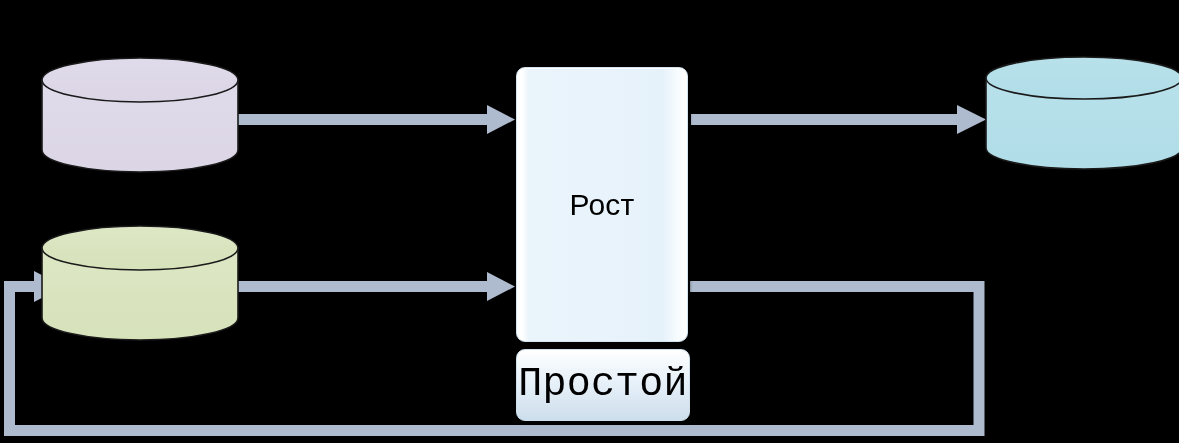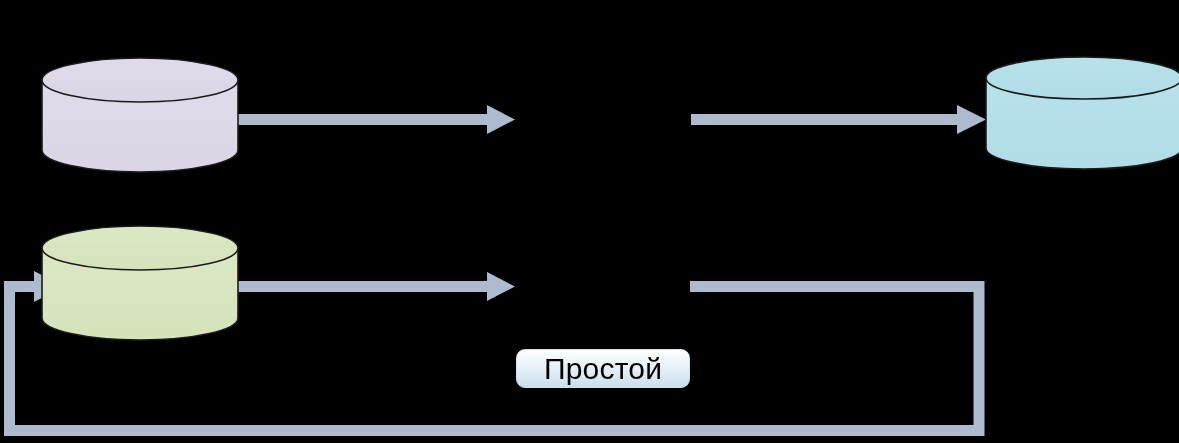--- a/index.html
+++ b/index.html
@@ -43,28 +43,29 @@
         #e6f2fa 86%, #f6fbfe 94%, #ffffff 100%);
     border: 1px solid #d3e3ef;
     box-shadow: 2px 2px 3px rgba(0,0,0,0.55), inset 0 1px 0 #ffffff;
     font-size: 30px;
     line-height: 1;
   }
   #idle-box {
     left: 516px;
     top: 349px;
     width: 174px;
-    height: 39px;
+    height: 72px;
     background: linear-gradient(to bottom,
         #ffffff 0%, #f2f8fc 22%,
         #e3eef7 55%, #d3e2ee 88%, #ccdeec 100%);
     border: 1px solid #cfe0ed;
     box-shadow: 2px 2px 3px rgba(0,0,0,0.55), inset 0 1px 0 #ffffff;
-    font-size: 30px;
+    font-size: 40px;
     line-height: 1;
+    font-family: Liberation Mono, monospace;
   }
   .cyl-label {
     position: absolute;
     font-size: 0px;
     color: transparent;
   }
 </style>
 </head>
 <body>
 
@@ -115,20 +116,23 @@
       <path d="M 42 248 L 42 318 A 98 22 0 0 0 238 318 L 238 248 Z" fill="url(#gradGreen)" stroke="#1a1a1a" stroke-width="1.6"></path>
       <ellipse cx="140" cy="248" rx="98" ry="22" fill="url(#gradGreen)" stroke="#1a1a1a" stroke-width="1.6"></ellipse>
     </g>
 
     <g>
       <path d="M 986 78 L 986 148 A 98 21 0 0 0 1182 148 L 1182 78 Z" fill="url(#gradBlue)" stroke="#1a1a1a" stroke-width="1.6"></path>
       <ellipse cx="1084" cy="78" rx="98" ry="21" fill="url(#gradBlue)" stroke="#1a1a1a" stroke-width="1.6"></ellipse>
     </g>
   </svg>
 
+  <div class="node-box" id="growth-box">
+    <span>Рост</span>
+  </div>
 
   <div class="node-box" id="idle-box">
     <span>Простой</span>
   </div>
 
   <span class="cyl-label" style="left:42px; top:80px;"></span>
   <span class="cyl-label" style="left:42px; top:248px;"></span>
   <span class="cyl-label" style="left:986px; top:78px;"></span>
 
 </div>

